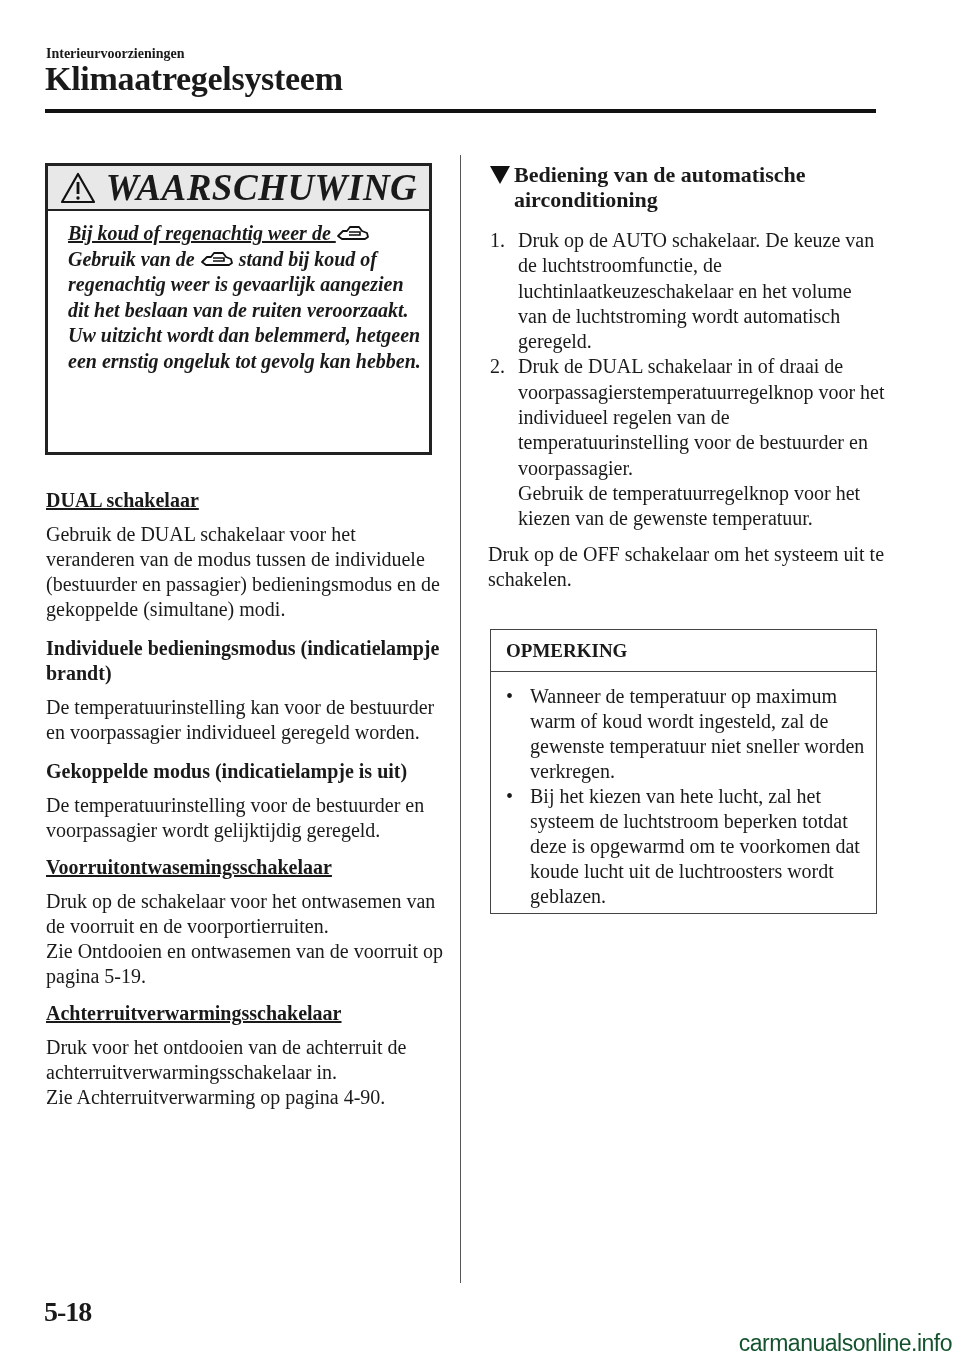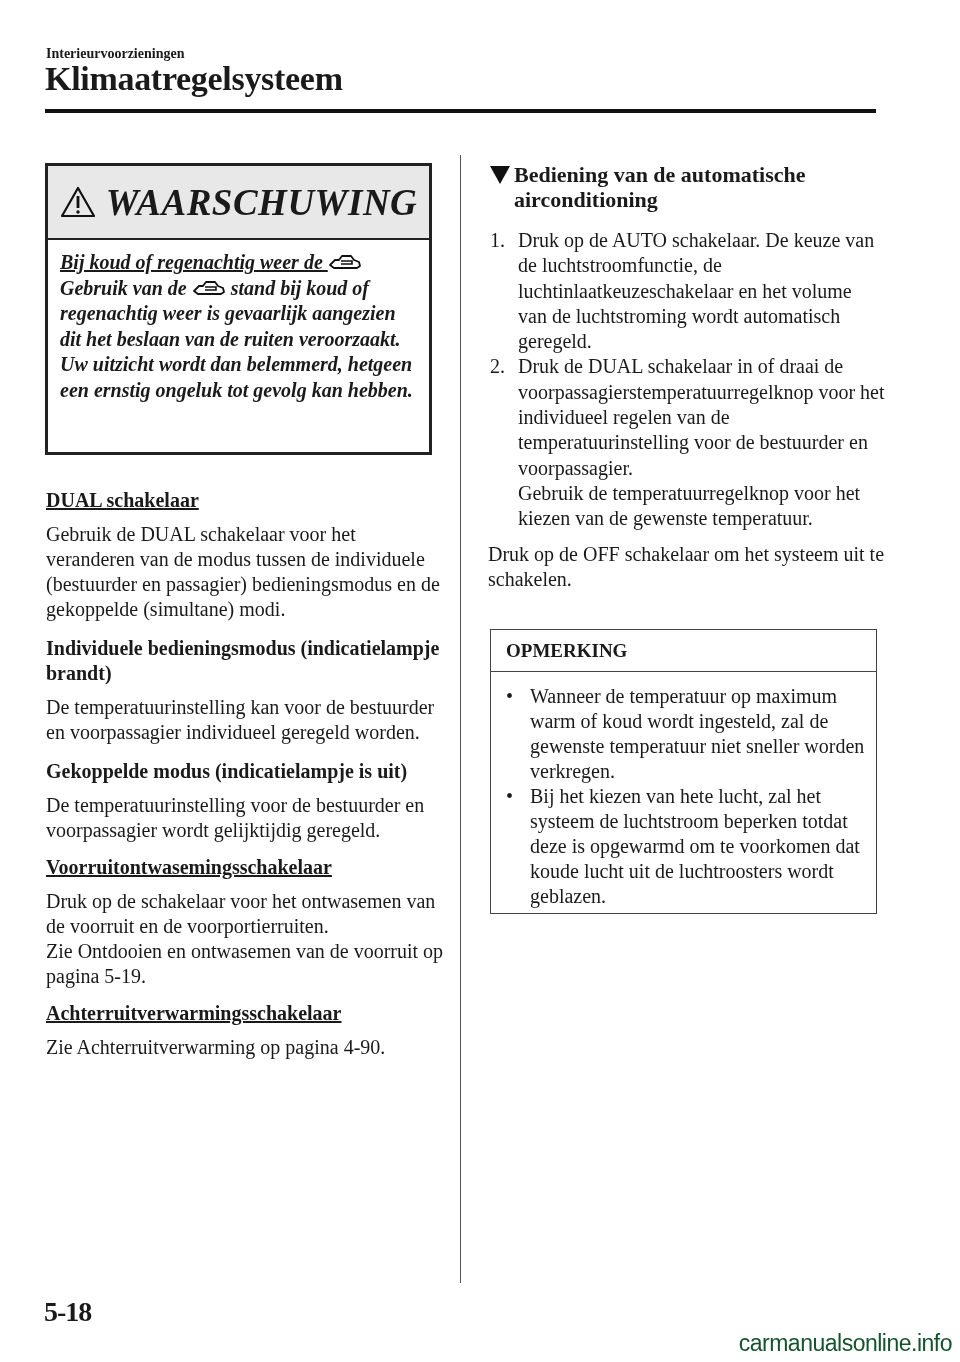--- a/index.html
+++ b/index.html
@@ -7,23 +7,23 @@
     body { position: relative; font-family: "Liberation Serif", "DejaVu Serif", serif; color: #1a1a1a; }
 
     .section-label { position: absolute; left: 46px; top: 46px; font-size: 14px; font-weight: bold; }
     .page-title { position: absolute; left: 45px; top: 60px; font-size: 34px; font-weight: bold; letter-spacing: -0.3px; }
     .title-rule { position: absolute; left: 45px; top: 109px; width: 831px; height: 4px; background: #111; }
 
     .col-divider { position: absolute; left: 460px; top: 155px; width: 1px; height: 1128px; background: #555; }
 
     
     .warning-box { position: absolute; left: 45px; top: 163px; width: 387px; height: 292px; border: 3px solid #222; }
-    .warning-header { height: 74px; background: #e8e8e8; border-bottom: 2px solid #222; display: flex; align-items: center; justify-content: center; gap: 10px; }
+    .warning-header { height: 45px; background: #e8e8e8; border-bottom: 2px solid #222; display: flex; align-items: center; justify-content: center; gap: 10px; }
     .warning-header .warn-title { font-size: 37px; font-weight: bold; font-style: italic; letter-spacing: 0.5px; }
-    .warning-body { padding: 10px 8px 0 12px; font-size: 20px; font-weight: bold; font-style: italic; line-height: 25.5px; }
+    .warning-body { padding: 10px 8px 0 20px; font-size: 20px; font-weight: bold; font-style: italic; line-height: 25.5px; }
     .warning-body .u { text-decoration: underline; }
     .car-icon { display: inline-block; vertical-align: -3px; width: 34px; height: 18px; }
 
     
     .col-left { position: absolute; left: 46px; top: 488px; width: 400px; }
     .col-right { position: absolute; left: 490px; top: 162px; width: 395px; }
 
     .sub-heading-u { font-size: 20px; font-weight: bold; text-decoration: underline; line-height: 25px; margin-bottom: 9px; }
     .body-text { font-size: 20px; line-height: 25px; }
     .bold-heading { font-size: 20px; font-weight: bold; line-height: 25px; margin-bottom: 9px; }
@@ -91,20 +91,21 @@
   <div class="body-text">De temperatuurinstelling kan voor de bestuurder en voorpassagier individueel geregeld worden.</div>
   <div class="gap-14"></div>
   <div class="bold-heading">Gekoppelde modus (indicatielampje is uit)</div>
   <div class="body-text">De temperatuurinstelling voor de bestuurder en voorpassagier wordt gelijktijdig geregeld.</div>
   <div class="gap-12"></div>
   <div class="sub-heading-u">Voorruitontwasemingsschakelaar</div>
   <div class="body-text">Druk op de schakelaar voor het ontwasemen van de voorruit en de voorportierruiten.</div>
   <div class="body-text">Zie Ontdooien en ontwasemen van de voorruit op pagina 5-19.</div>
   <div class="gap-12"></div>
   <div class="sub-heading-u">Achterruitverwarmingsschakelaar</div>
+  <div class="body-text">Druk voor het ontdooien van de achterruit de achterruitverwarmingsschakelaar in.</div>
   <div class="body-text">Zie Achterruitverwarming op pagina 4-90.</div>
 </div>
 
 <div class="col-right">
   <div class="sec-heading">
     <span class="tri-icon"></span>
     <span>Bediening van de automatische airconditioning</span>
   </div>
   <div class="num-list">
     <div class="num-item">

